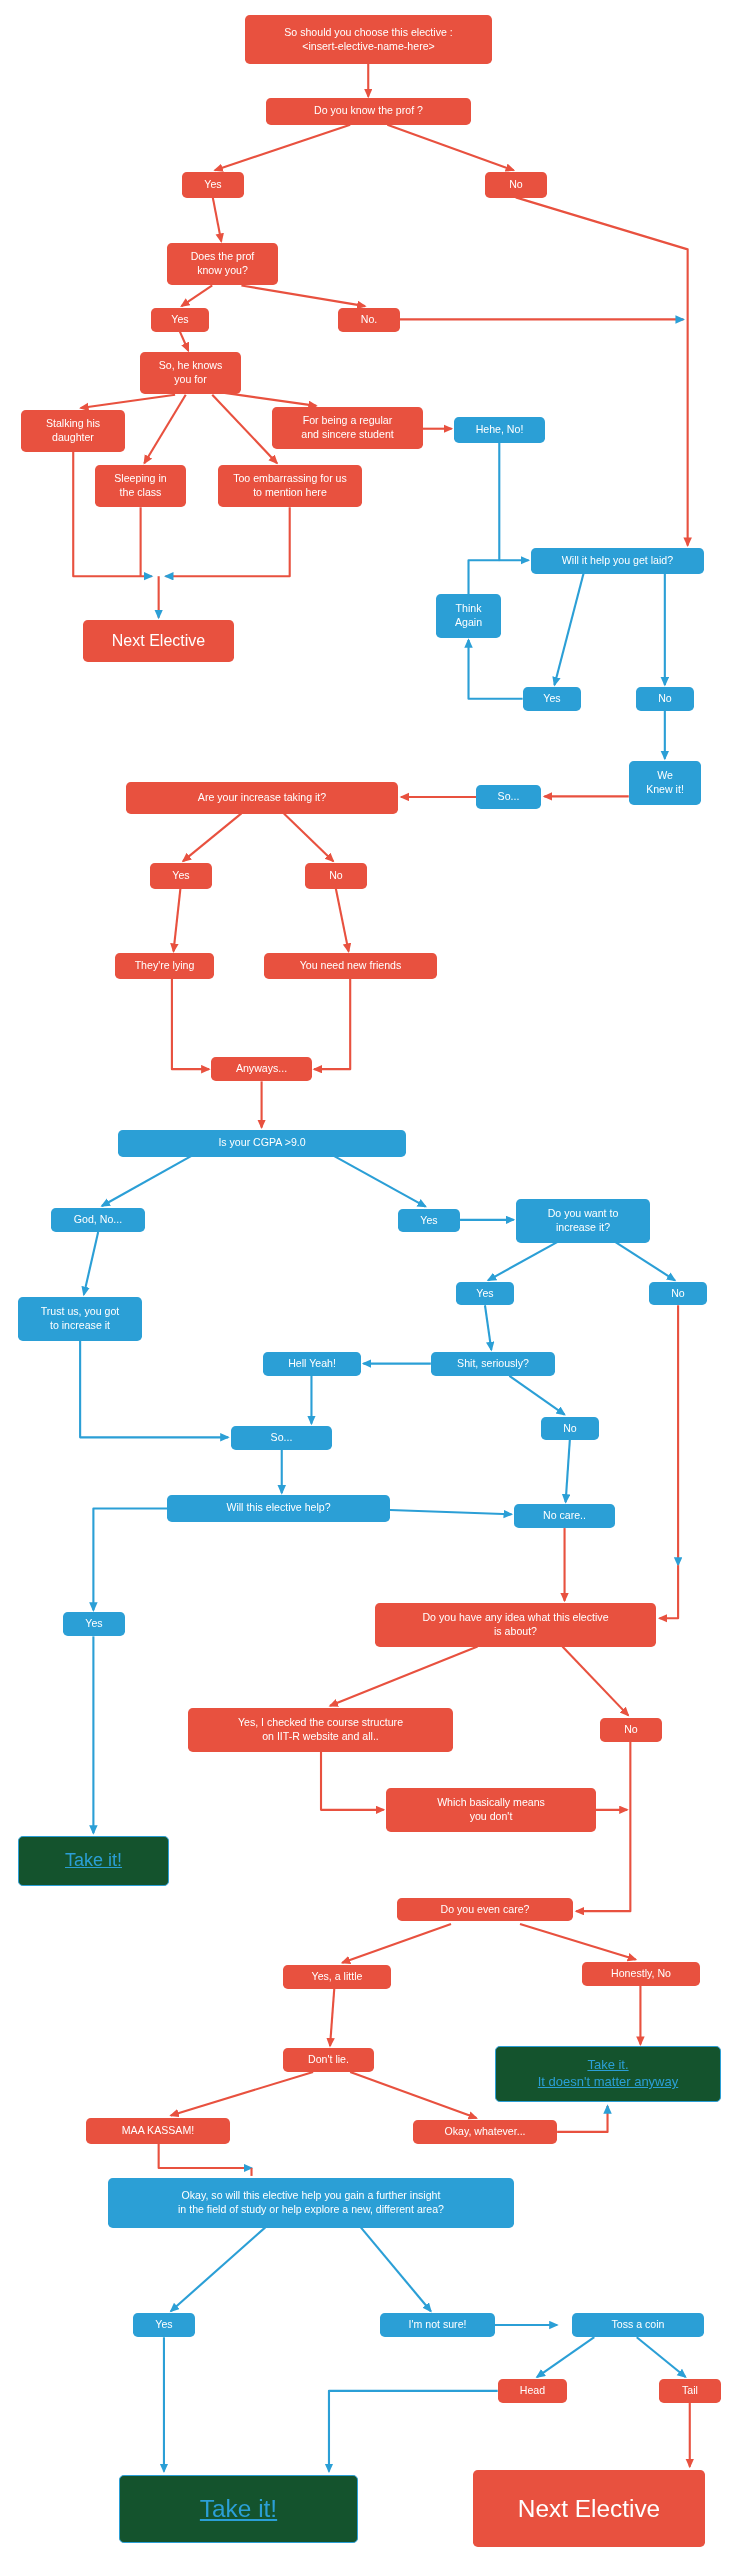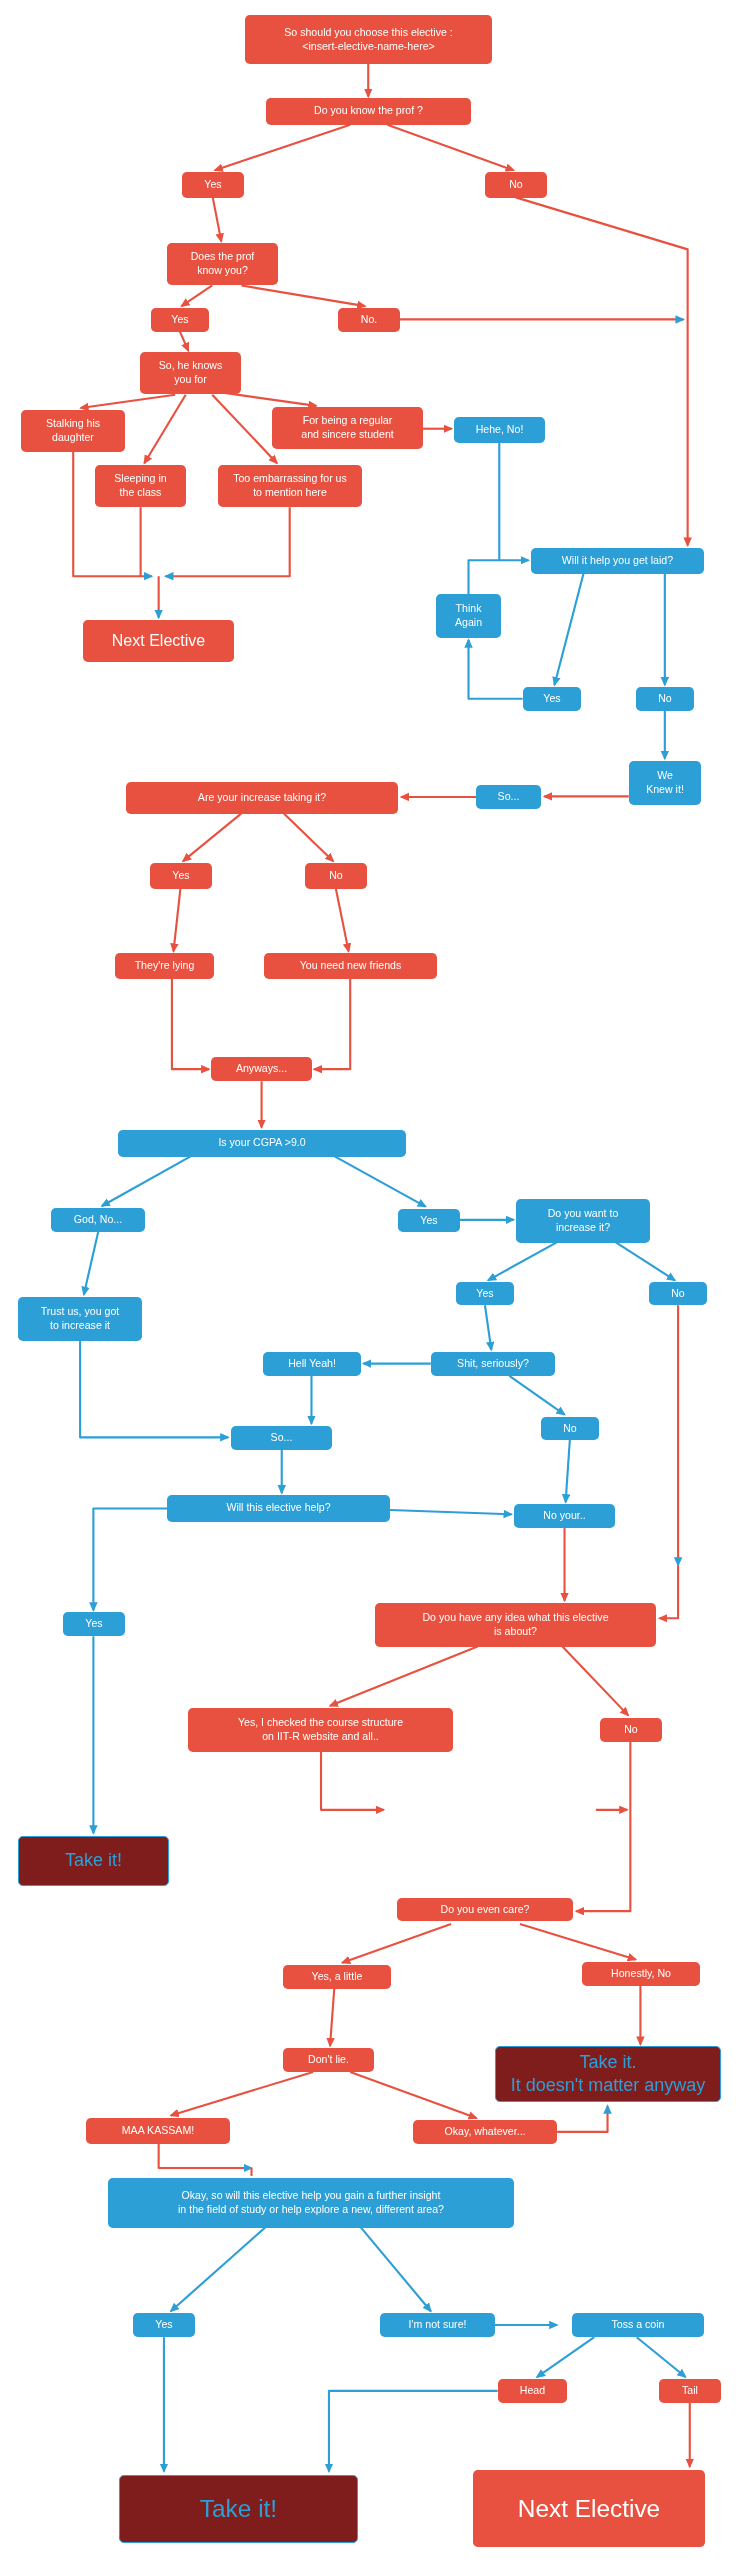--- a/index.html
+++ b/index.html
@@ -7,22 +7,22 @@
           font-family:"Liberation Sans",sans-serif;border-radius:20px;}
   svg.wires{position:absolute;left:0;top:0;z-index:1;}
   .wires polyline{fill:none;stroke-width:4;stroke-linejoin:round;}
   .wires .r{stroke:#e8513f;}
   .wires .b{stroke:#2b9fd6;}
   .node{position:absolute;z-index:2;display:flex;align-items:center;justify-content:center;
         text-align:center;white-space:pre-line;color:#fff;font-size:10.6px;line-height:1.3;
         border-radius:4.8px;padding:1.1px 5.3px;box-sizing:border-box;}
   .red{background:#e8513f;}
   .blue{background:#2b9fd6;}
-  .outline{background:#7f1d1d;border:1.6px solid #2b9fd6;color:#2b9fd6;}
-  .f25{font-size:18px;}
+  .outline{background:#14532d;border:1.6px solid #2b9fd6;color:#2b9fd6;text-decoration:underline;}
+  .f25{font-size:13px;}
   .f30{font-size:16px;}
   .f34{font-size:18px;}
   .f46{font-size:24.4px;}
 </style>
 </head>
 <body>
 
 <div id="canvas">
 
   <svg class="wires" width="737" height="2576" viewBox="0 0 1389 4855">
@@ -153,27 +153,29 @@
 increase it?</div>
   <div class="node blue" style="left:18px;top:1297px;width:124px;height:44px">Trust us, you got
 to increase it</div>
   <div class="node blue" style="left:456px;top:1282px;width:58px;height:23px">Yes</div>
   <div class="node blue" style="left:649px;top:1282px;width:58px;height:23px">No</div>
   <div class="node blue" style="left:431px;top:1352px;width:124px;height:24px">Shit, seriously?</div>
   <div class="node blue" style="left:263px;top:1352px;width:98px;height:24px">Hell Yeah!</div>
   <div class="node blue" style="left:541px;top:1417px;width:58px;height:23px">No</div>
   <div class="node blue" style="left:231px;top:1426px;width:101px;height:24px">So...</div>
   <div class="node blue" style="left:167px;top:1495px;width:223px;height:26.5px">Will this elective help?</div>
-  <div class="node blue" style="left:514px;top:1504px;width:101px;height:24px">No your..</div>
+  <div class="node blue" style="left:514px;top:1504px;width:101px;height:24px">No care..</div>
   <div class="node blue" style="left:63px;top:1612px;width:62px;height:24px">Yes</div>
   <div class="node red" style="left:375px;top:1603px;width:281px;height:44px">Do you have any idea what this elective
 is about?</div>
   <div class="node red" style="left:188px;top:1708px;width:265px;height:44px">Yes, I checked the course structure
 on IIT-R website and all..</div>
   <div class="node red" style="left:600px;top:1718px;width:62px;height:24px">No</div>
+  <div class="node red" style="left:386px;top:1788px;width:210px;height:44px">Which basically means
+you don't</div>
   <div class="node outline f34" style="left:18px;top:1836px;width:151px;height:50px">Take it!</div>
   <div class="node red" style="left:397px;top:1898px;width:176px;height:23px">Do you even care?</div>
   <div class="node red" style="left:283px;top:1965px;width:108px;height:24px">Yes, a little</div>
   <div class="node red" style="left:582px;top:1962px;width:118px;height:24px">Honestly, No</div>
   <div class="node red" style="left:283px;top:2048px;width:91px;height:24px">Don't lie.</div>
   <div class="node outline f25" style="left:495px;top:2046px;width:226px;height:56px">Take it.
 It doesn't matter anyway</div>
   <div class="node red" style="left:86px;top:2118px;width:144px;height:25.5px">MAA KASSAM!</div>
   <div class="node red" style="left:413px;top:2120px;width:144px;height:24px">Okay, whatever...</div>
   <div class="node blue" style="left:108px;top:2178px;width:406px;height:50px">Okay, so will this elective help you gain a further insight

